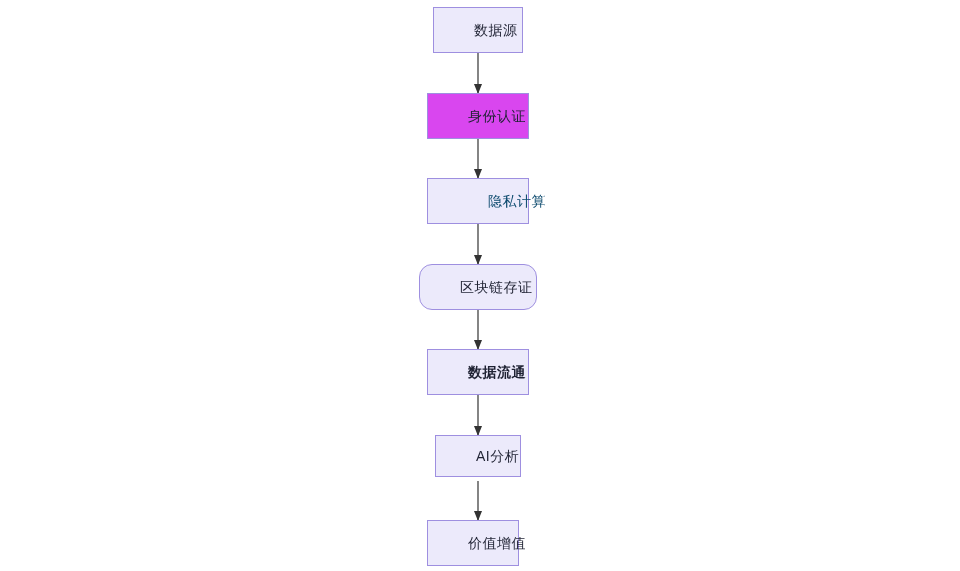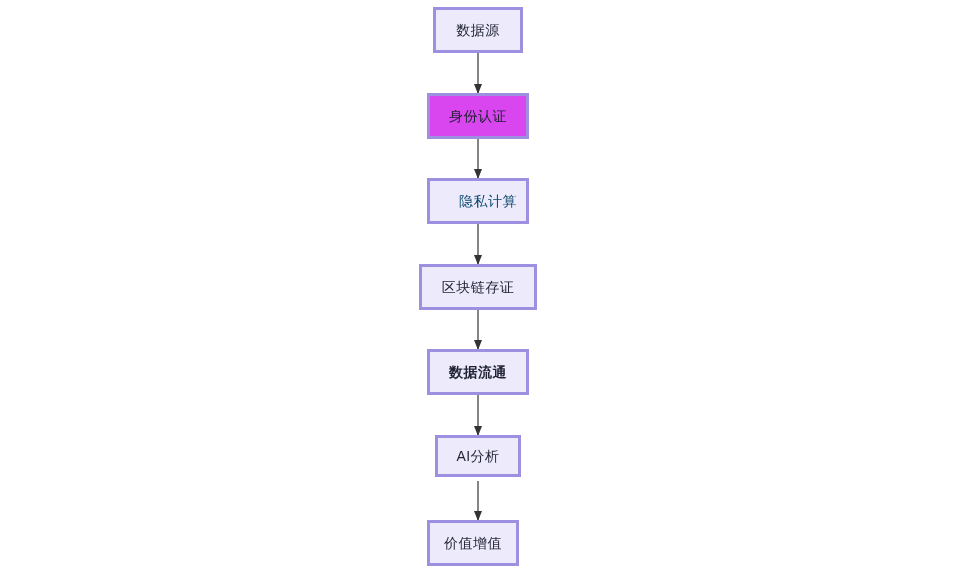--- a/index.html
+++ b/index.html
@@ -23,25 +23,25 @@
     position: absolute;
     top: 0;
     left: 0;
     width: 960px;
     height: 571px;
   }
   .node {
     position: absolute;
     box-sizing: border-box;
     background: #ECEAFB;
-    border: 3px solid #701a75;
+    border: 1px solid #701a75;
     display: flex;
     align-items: center;
-    justify-content: center;
     border-radius: 0px;
+    padding-left: 40px;
   }
   .node-label {
     font-size: 14px;
     line-height: 1;
     color: #1f2233;
     letter-spacing: 0.5px;
     white-space: nowrap;
     font-family: "Liberation Sans", "DejaVu Sans", sans-serif;
   }
 </style>
@@ -71,21 +71,21 @@
   </div>
 
   <div class="node" style="left: 427px; top: 93px; width: 102px; height: 46px; background: #d946ef; border-color: rgb(158, 143, 224);">
     <span class="node-label" style="color: rgb(31, 34, 51);">身份认证</span>
   </div>
 
   <div class="node" style="left: 427px; top: 178px; width: 102px; height: 46px; background: rgb(236, 234, 251); border-color: rgb(158, 143, 224);">
     <span class="node-label" style="color: #0c4a6e; margin-left: 20px;">隐私计算</span>
   </div>
 
-  <div class="node" style="left: 419px; top: 264px; width: 118px; height: 46px; background: rgb(236, 234, 251); border-color: rgb(158, 143, 224);">
+  <div class="node" style="left: 419px; top: 264px; width: 118px; height: 46px; background: rgb(236, 234, 251); border-color: rgb(158, 143, 224); border-radius: 13px;">
     <span class="node-label" style="color: rgb(31, 34, 51);">区块链存证</span>
   </div>
 
   <div class="node" style="left: 427px; top: 349px; width: 102px; height: 46px; background: rgb(236, 234, 251); border-color: rgb(158, 143, 224); font-weight: bold;">
     <span class="node-label" style="color: rgb(31, 34, 51);">数据流通</span>
   </div>
 
   <div class="node" style="left: 435px; top: 435px; width: 86px; height: 42px; background: rgb(236, 234, 251); border-color: rgb(158, 143, 224);">
     <span class="node-label" style="color: rgb(31, 34, 51);">AI分析</span>
   </div>

